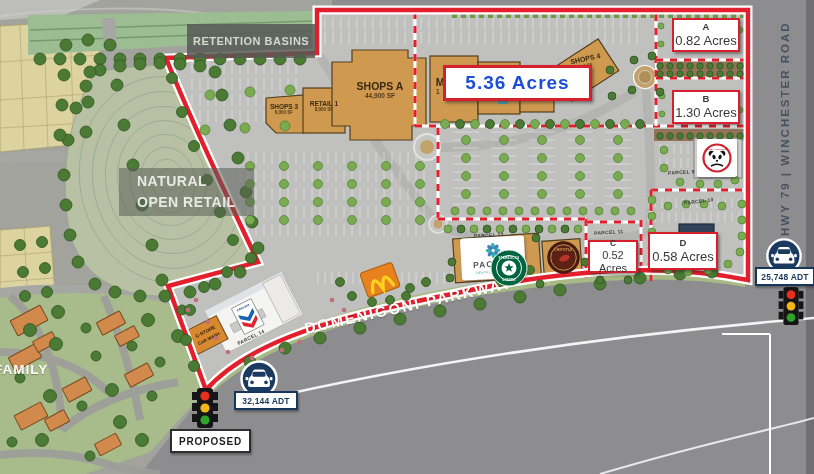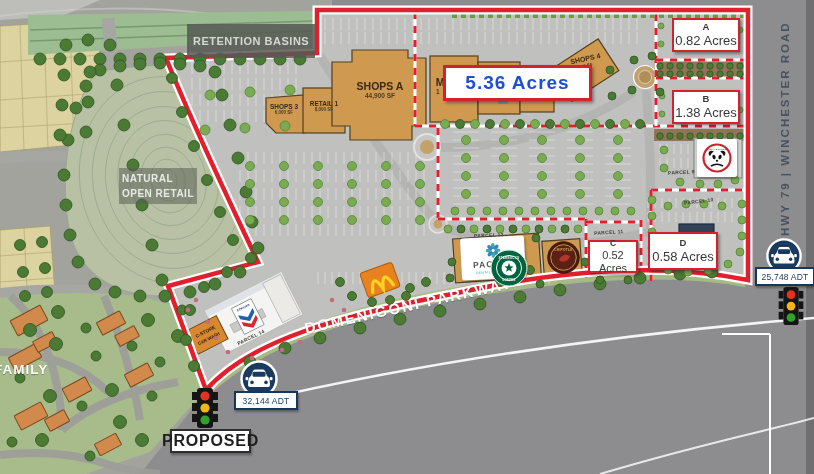--- a/index.html
+++ b/index.html
@@ -9,21 +9,21 @@
   .ov{position:absolute;z-index:5}
   .whitebox{background:#fff;border:2px solid #d6202e;box-shadow:1.5px 2px 3px rgba(30,30,30,.5);
             text-align:center;color:#383838;display:flex;flex-direction:column;justify-content:center}
   .padletter{font-weight:bold;font-size:9.5px;line-height:1.25}
   .padacres{font-size:13px;line-height:1.2}
   .parcel{position:absolute;z-index:5;font-size:5px;font-weight:bold;color:#3d3d3d;letter-spacing:.3px;white-space:nowrap}
   .bldlbl{position:absolute;z-index:4;text-align:center;color:#3a2a12;line-height:1.15;white-space:nowrap}
   .bldlbl .nm{font-weight:bold}
   .bldlbl .sf{font-weight:bold;opacity:.85}
   .roadlbl{position:absolute;color:#fff;font-weight:bold;white-space:nowrap;z-index:5}
-  .adtbox{position:absolute;background:#fff;border:2px solid #17365c;color:#17365c;font-weight:normal;
+  .adtbox{position:absolute;background:#fff;border:2px solid #17365c;color:#17365c;font-weight:bold;
           font-size:8.5px;display:flex;align-items:center;justify-content:center;z-index:7;
           box-shadow:1px 1.5px 2px rgba(30,30,30,.4);letter-spacing:.2px}
 </style>
 </head>
 <body>
 
 <div id="stage">
 
 <svg class="base" id="plan" width="814" height="474" viewBox="0 0 814 474">
   <defs>
@@ -913,21 +913,21 @@
   </g>
 
   <use href="#tlight" transform="translate(205,390)"></use>
   <use href="#tlight" transform="translate(791,289) scale(0.95)"></use>
   <use href="#carbadge" transform="translate(259,379)"></use>
   <use href="#carbadge" transform="translate(784,256) scale(0.95)"></use>
 </svg>
 
 <div class="ov" style="left:187px;top:24px;background:rgba(86,89,84,.85);color:#d5d8d2;font-weight:bold;font-size:11px;letter-spacing:.5px;padding:11px 6px">RETENTION BASINS</div>
 
-<div class="ov" style="left:119px;top:168px;background:rgba(90,95,85,.55);color:#e8eae4;font-weight:bold;font-size:10px;letter-spacing:.5px;padding:3px 3px;line-height:1.5">
+<div class="ov" style="left:119px;top:168px;background:rgba(90,95,85,.55);color:#e8eae4;font-weight:bold;font-size:14px;letter-spacing:.5px;padding:3px 18px;line-height:1.5">
   <div>NATURAL</div>
   <div>OPEN RETAIL</div>
 </div>
 
 <div class="ov" style="left:-6px;top:362px;color:#fff;font-weight:bold;font-size:13.5px;letter-spacing:1px;text-shadow:0 1px 1px rgba(0,0,0,.3)">FAMILY</div>
 
 <div class="bldlbl" style="left:428px;top:76px;width:32px;z-index:4">
   <div class="nm" style="font-size:10.5px">MA</div>
   <div class="sf" style="font-size:6.5px;text-align:left;padding-left:8px">1</div>
 </div>
@@ -952,21 +952,21 @@
   <div class="nm" style="font-size:7px">SHOPS 4</div>
   <div class="sf" style="font-size:4.5px">00 SF</div>
 </div>
 
 <div class="ov whitebox" style="left:672px;top:18px;width:64px;height:30px">
   <div class="padletter">A</div>
   <div class="padacres">0.82 Acres</div>
 </div>
 <div class="ov whitebox" style="left:672px;top:90px;width:64px;height:30px">
   <div class="padletter">B</div>
-  <div class="padacres">1.38 Acres</div>
+  <div class="padacres">1.30 Acres</div>
 </div>
 <div class="ov whitebox" style="left:588px;top:240px;width:46px;height:29px">
   <div class="padletter" style="font-size:8.5px">C</div>
   <div class="padacres" style="font-size:11px">0.52 Acres</div>
 </div>
 <div class="ov whitebox" style="left:648px;top:232px;width:66px;height:34px">
   <div class="padletter">D</div>
   <div class="padacres">0.58 Acres</div>
 </div>
 
@@ -975,21 +975,21 @@
 <div class="parcel" style="left:594px;top:229px;transform:rotate(-4deg)">PARCEL 11</div>
 <div class="parcel" style="left:474px;top:232px;transform:rotate(-2deg)">PARCEL 12</div>
 <div class="parcel" style="left:236px;top:334px;transform:rotate(-26deg)">PARCEL 14</div>
 
 <div class="roadlbl" style="left:303px;top:320px;font-size:15px;letter-spacing:2px;transform:rotate(-12.5deg);transform-origin:left top;text-shadow:0 1px 1px rgba(0,0,0,.25)">DOMENIGONI PARKWAY</div>
 <div class="roadlbl" style="left:779px;top:14px;height:222px;color:#47525e;font-size:11.5px;letter-spacing:2px;writing-mode:vertical-rl;transform:rotate(180deg);text-shadow:none">HWY 79 | WINCHESTER ROAD</div>
 
 <div class="adtbox" style="left:234px;top:391px;width:60px;height:15px">32,144 ADT</div>
 <div class="adtbox" style="left:755px;top:267px;width:56px;height:15px">25,748 ADT</div>
 
-<div class="ov" style="left:170px;top:429px;width:77px;height:20px;background:#fff;border:2px solid #2e2e2e;display:flex;align-items:center;justify-content:center;font-size:16px;font-weight:bold;color:#1e1e1e;letter-spacing:.8px;box-shadow:1px 1.5px 2px rgba(30,30,30,.4)">PROPOSED</div>
+<div class="ov" style="left:170px;top:429px;width:77px;height:20px;background:#fff;border:2px solid #2e2e2e;display:flex;align-items:center;justify-content:center;font-size:10px;font-weight:bold;color:#1e1e1e;letter-spacing:.8px;box-shadow:1px 1.5px 2px rgba(30,30,30,.4)">PROPOSED</div>
 
 <div class="ov" style="left:461px;top:237px;width:64px;height:42px;background:#fff;border-radius:3px;transform:rotate(-3deg);box-shadow:1px 1.5px 2.5px rgba(40,40,40,.45);display:flex;flex-direction:column;align-items:center;justify-content:center;gap:1px;z-index:6">
   <svg width="15" height="15" viewBox="-8 -8 16 16">
     <ellipse cx="0" cy="-4.5" rx="2" ry="3.4" fill="#35b0a8"></ellipse>
     <ellipse cx="0" cy="-4.5" rx="2" ry="3.4" fill="#3e7fc1" transform="rotate(45)"></ellipse>
     <ellipse cx="0" cy="-4.5" rx="2" ry="3.4" fill="#35b0a8" transform="rotate(90)"></ellipse>
     <ellipse cx="0" cy="-4.5" rx="2" ry="3.4" fill="#3e7fc1" transform="rotate(135)"></ellipse>
     <ellipse cx="0" cy="-4.5" rx="2" ry="3.4" fill="#35b0a8" transform="rotate(180)"></ellipse>
     <ellipse cx="0" cy="-4.5" rx="2" ry="3.4" fill="#3e7fc1" transform="rotate(225)"></ellipse>
     <ellipse cx="0" cy="-4.5" rx="2" ry="3.4" fill="#35b0a8" transform="rotate(270)"></ellipse>

